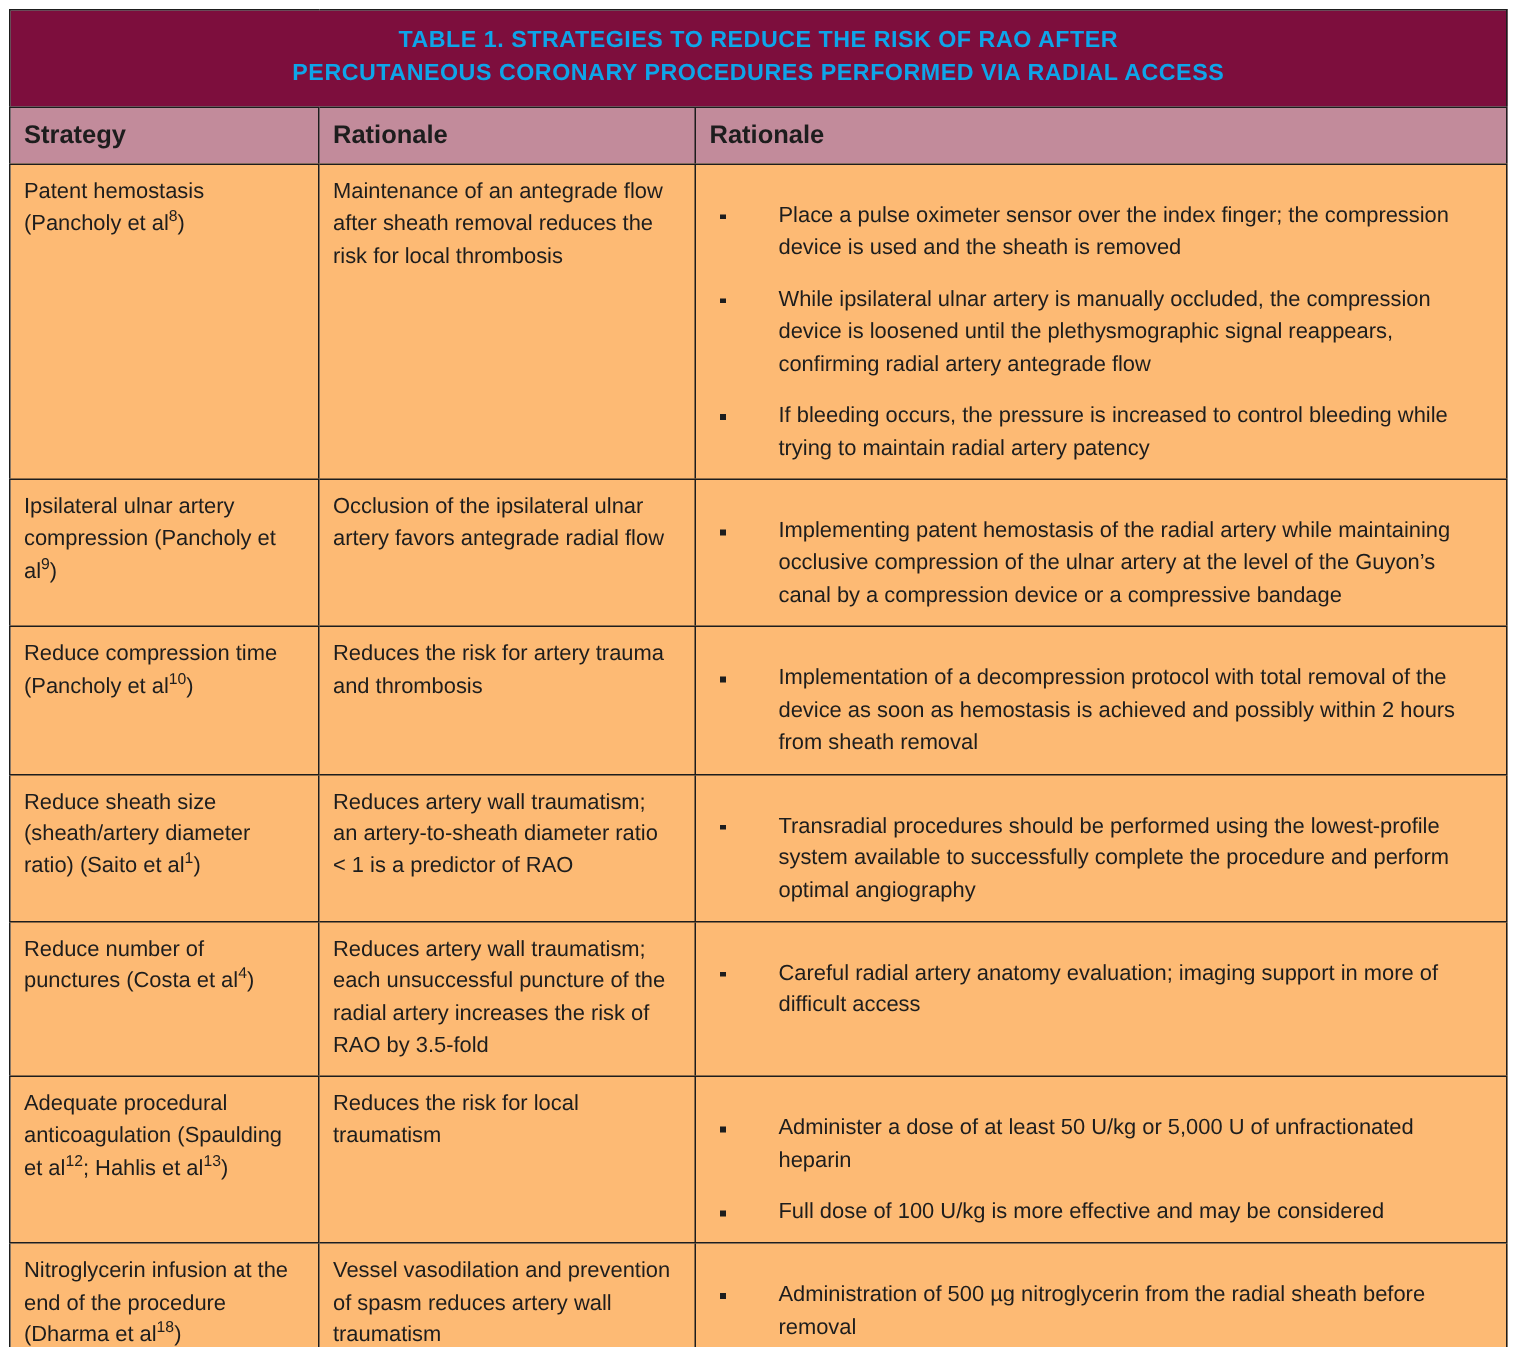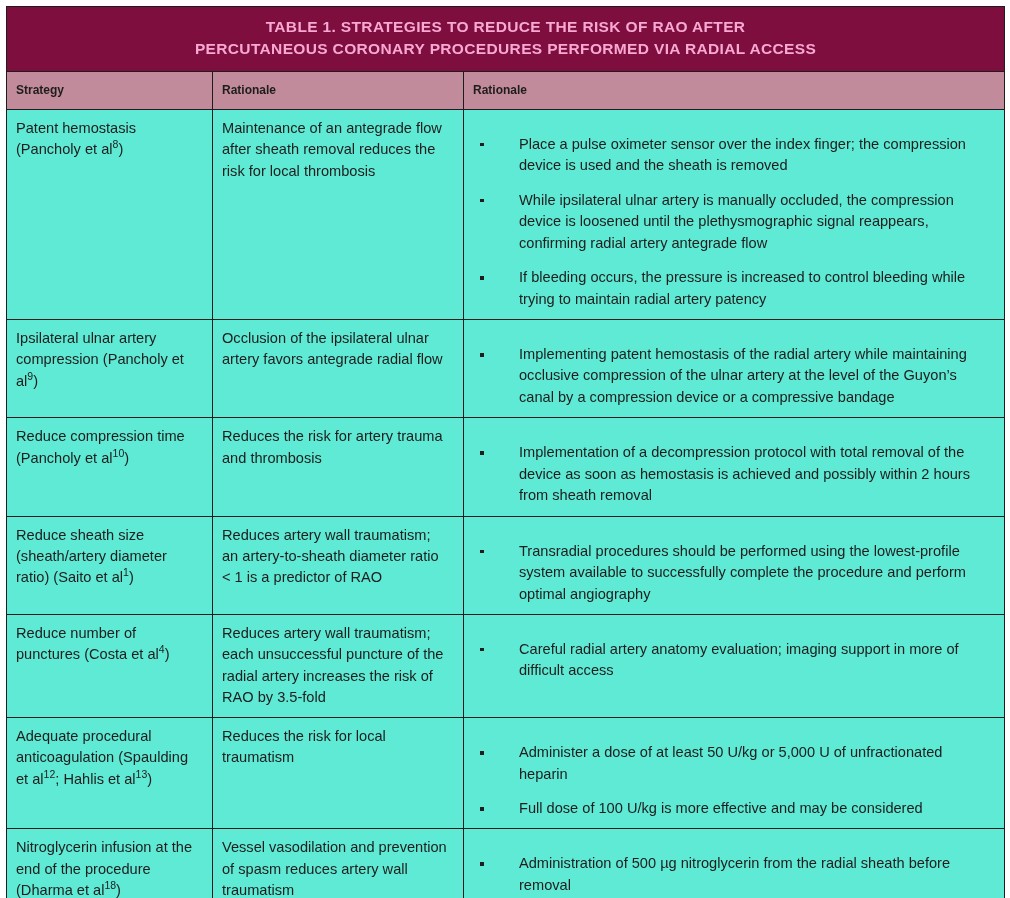--- a/index.html
+++ b/index.html
@@ -27,51 +27,51 @@
     border: 1px solid #1d1d1d;
     background: #eceded;
   }
   col.c1 { width: 206px; }
   col.c2 { width: 251px; }
   col.c3 { width: 541px; }
 
   
   tr.title-row td {
     background: #7d0e3d;
-    color: #f9a8d4;
+    color: #0ea5e9;
     text-align: center;
     font-weight: bold;
     font-size: 15.5px;
     letter-spacing: 0.35px;
     line-height: 1.45;
     padding: 9px 40px 10px 40px;
     border: none;
     text-transform: uppercase;
   }
   .title-line { display: block; white-space: nowrap; }
 
   
   tr.head-row th {
     background: #c28b9b;
     color: #1d1d1d;
     text-align: left;
     font-weight: bold;
-    font-size: 12px;
+    font-size: 17px;
     padding: 6px 8px 7px 9px;
     border-top: 1px solid #1d1d1d;
     border-left: 1px solid #1d1d1d;
     border-bottom: 1px solid #1d1d1d;
     vertical-align: middle;
     height: 24px;
   }
   tr.head-row th:first-child { border-left: none; }
 
   
   tbody td {
-    background: #5eead4;
+    background: #fdba74;
     color: #1d1d1d;
     font-size: 14.6px;
     line-height: 1.46;
     vertical-align: top;
     padding: 8px 11px 9px 9px;
     border-left: 1px solid #1d1d1d;
     border-bottom: 1px solid #1d1d1d;
   }
   tbody td:first-child { border-left: none; }
   tbody tr:last-child td { border-bottom: none; }

